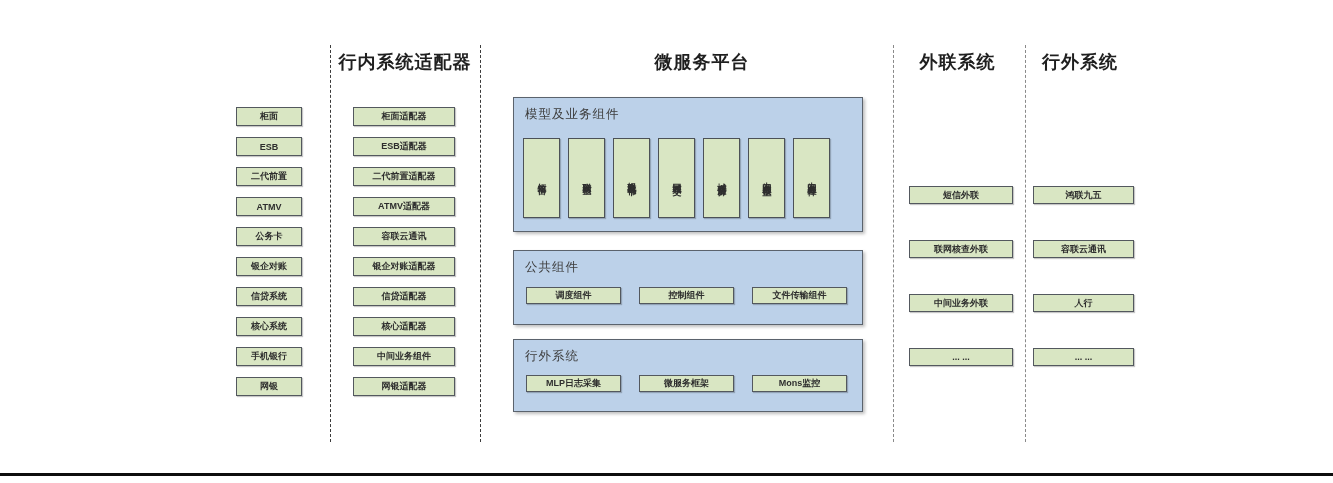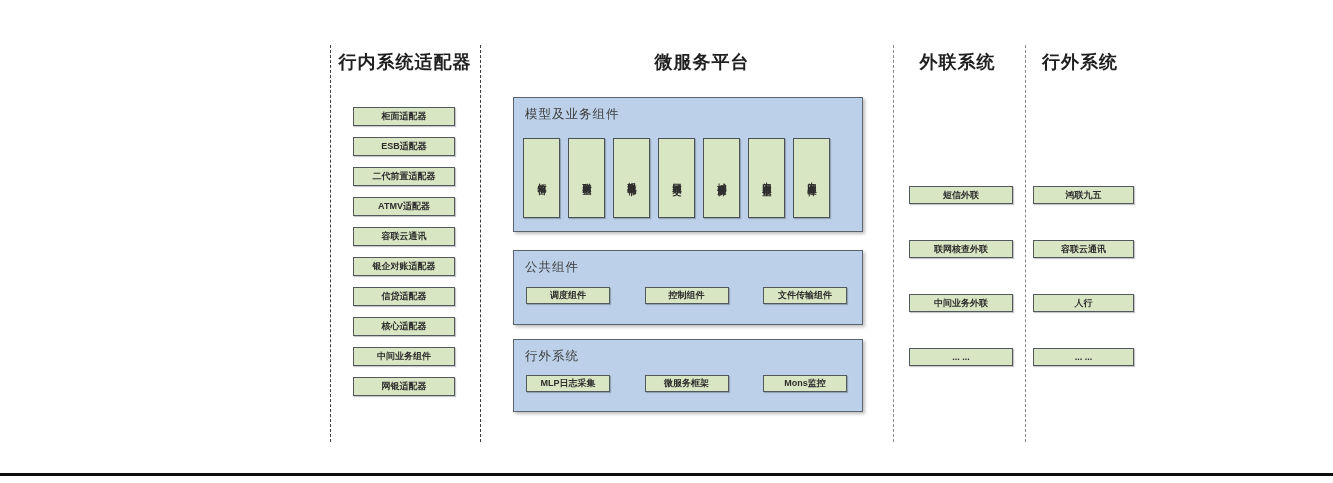--- a/index.html
+++ b/index.html
@@ -106,37 +106,59 @@
     color: #2e2e2e;
     letter-spacing: 1px;
   }
   .hbox-row {
     position: absolute;
     left: 12px;
     right: 15px;
     display: flex;
     justify-content: space-between;
   }
-  .hbox-row .box { width: 84px; height: 17px; }
+  .hbox-row .box { width: 95px; height: 17px; }
 </style>
 </head>
 <body>
 
 <div id="stage">
 
   <div class="vline" style="left:330px"></div>
   <div class="vline" style="left:480px"></div>
   <div class="vline gray" style="left:893px"></div>
   <div class="vline gray" style="left:1025px"></div>
 
   <div class="col-header" style="left:330px;width:150px">行内系统适配器</div>
   <div class="col-header" style="left:527px;width:350px">微服务平台</div>
   <div class="col-header" style="left:895px;width:125px">外联系统</div>
   <div class="col-header" style="left:1020px;width:120px">行外系统</div>
 
+  <div class="stack tight" style="left:236px;top:107px;width:66px">
+
+      <div class="box">柜面</div>
+
+      <div class="box">ESB</div>
+
+      <div class="box">二代前置</div>
+
+      <div class="box">ATMV</div>
+
+      <div class="box">公务卡</div>
+
+      <div class="box">银企对账</div>
+
+      <div class="box">信贷系统</div>
+
+      <div class="box">核心系统</div>
+
+      <div class="box">手机银行</div>
+
+      <div class="box">网银</div>
+    </div>
 
   <div class="stack tight" style="left:353px;top:107px;width:102px">
 
       <div class="box">柜面适配器</div>
 
       <div class="box">ESB适配器</div>
 
       <div class="box">二代前置适配器</div>
 
       <div class="box">ATMV适配器</div>

